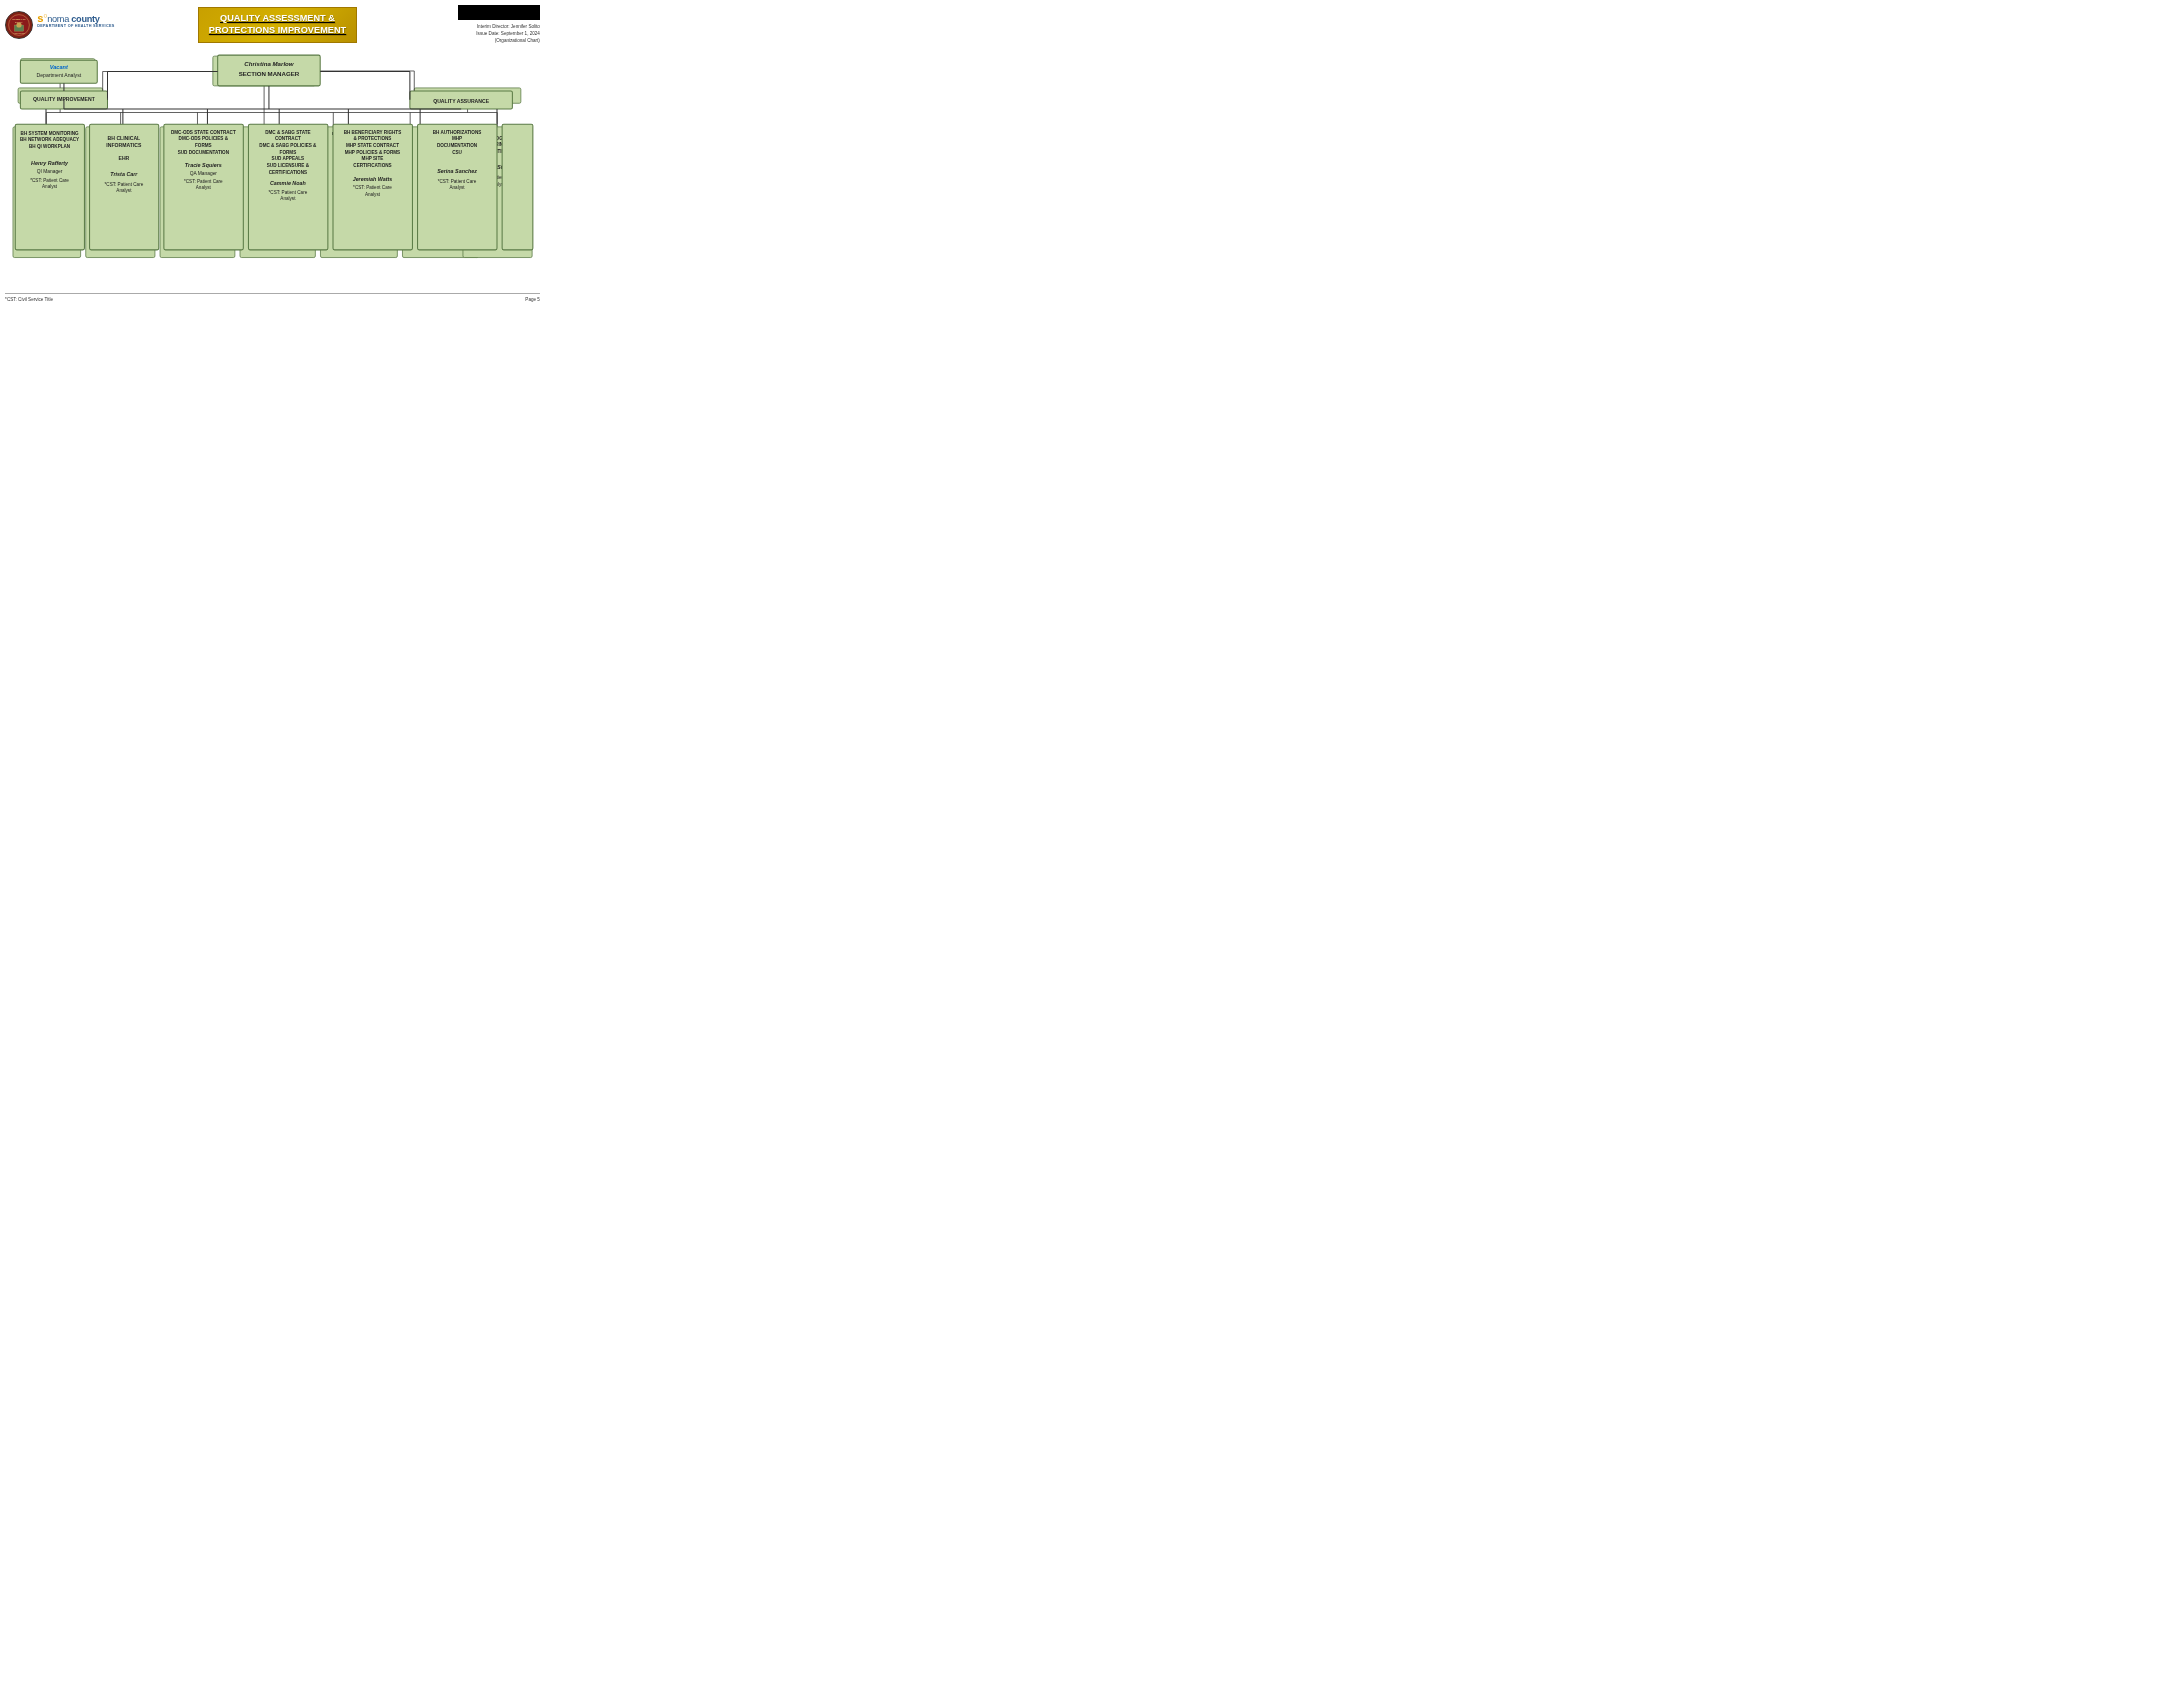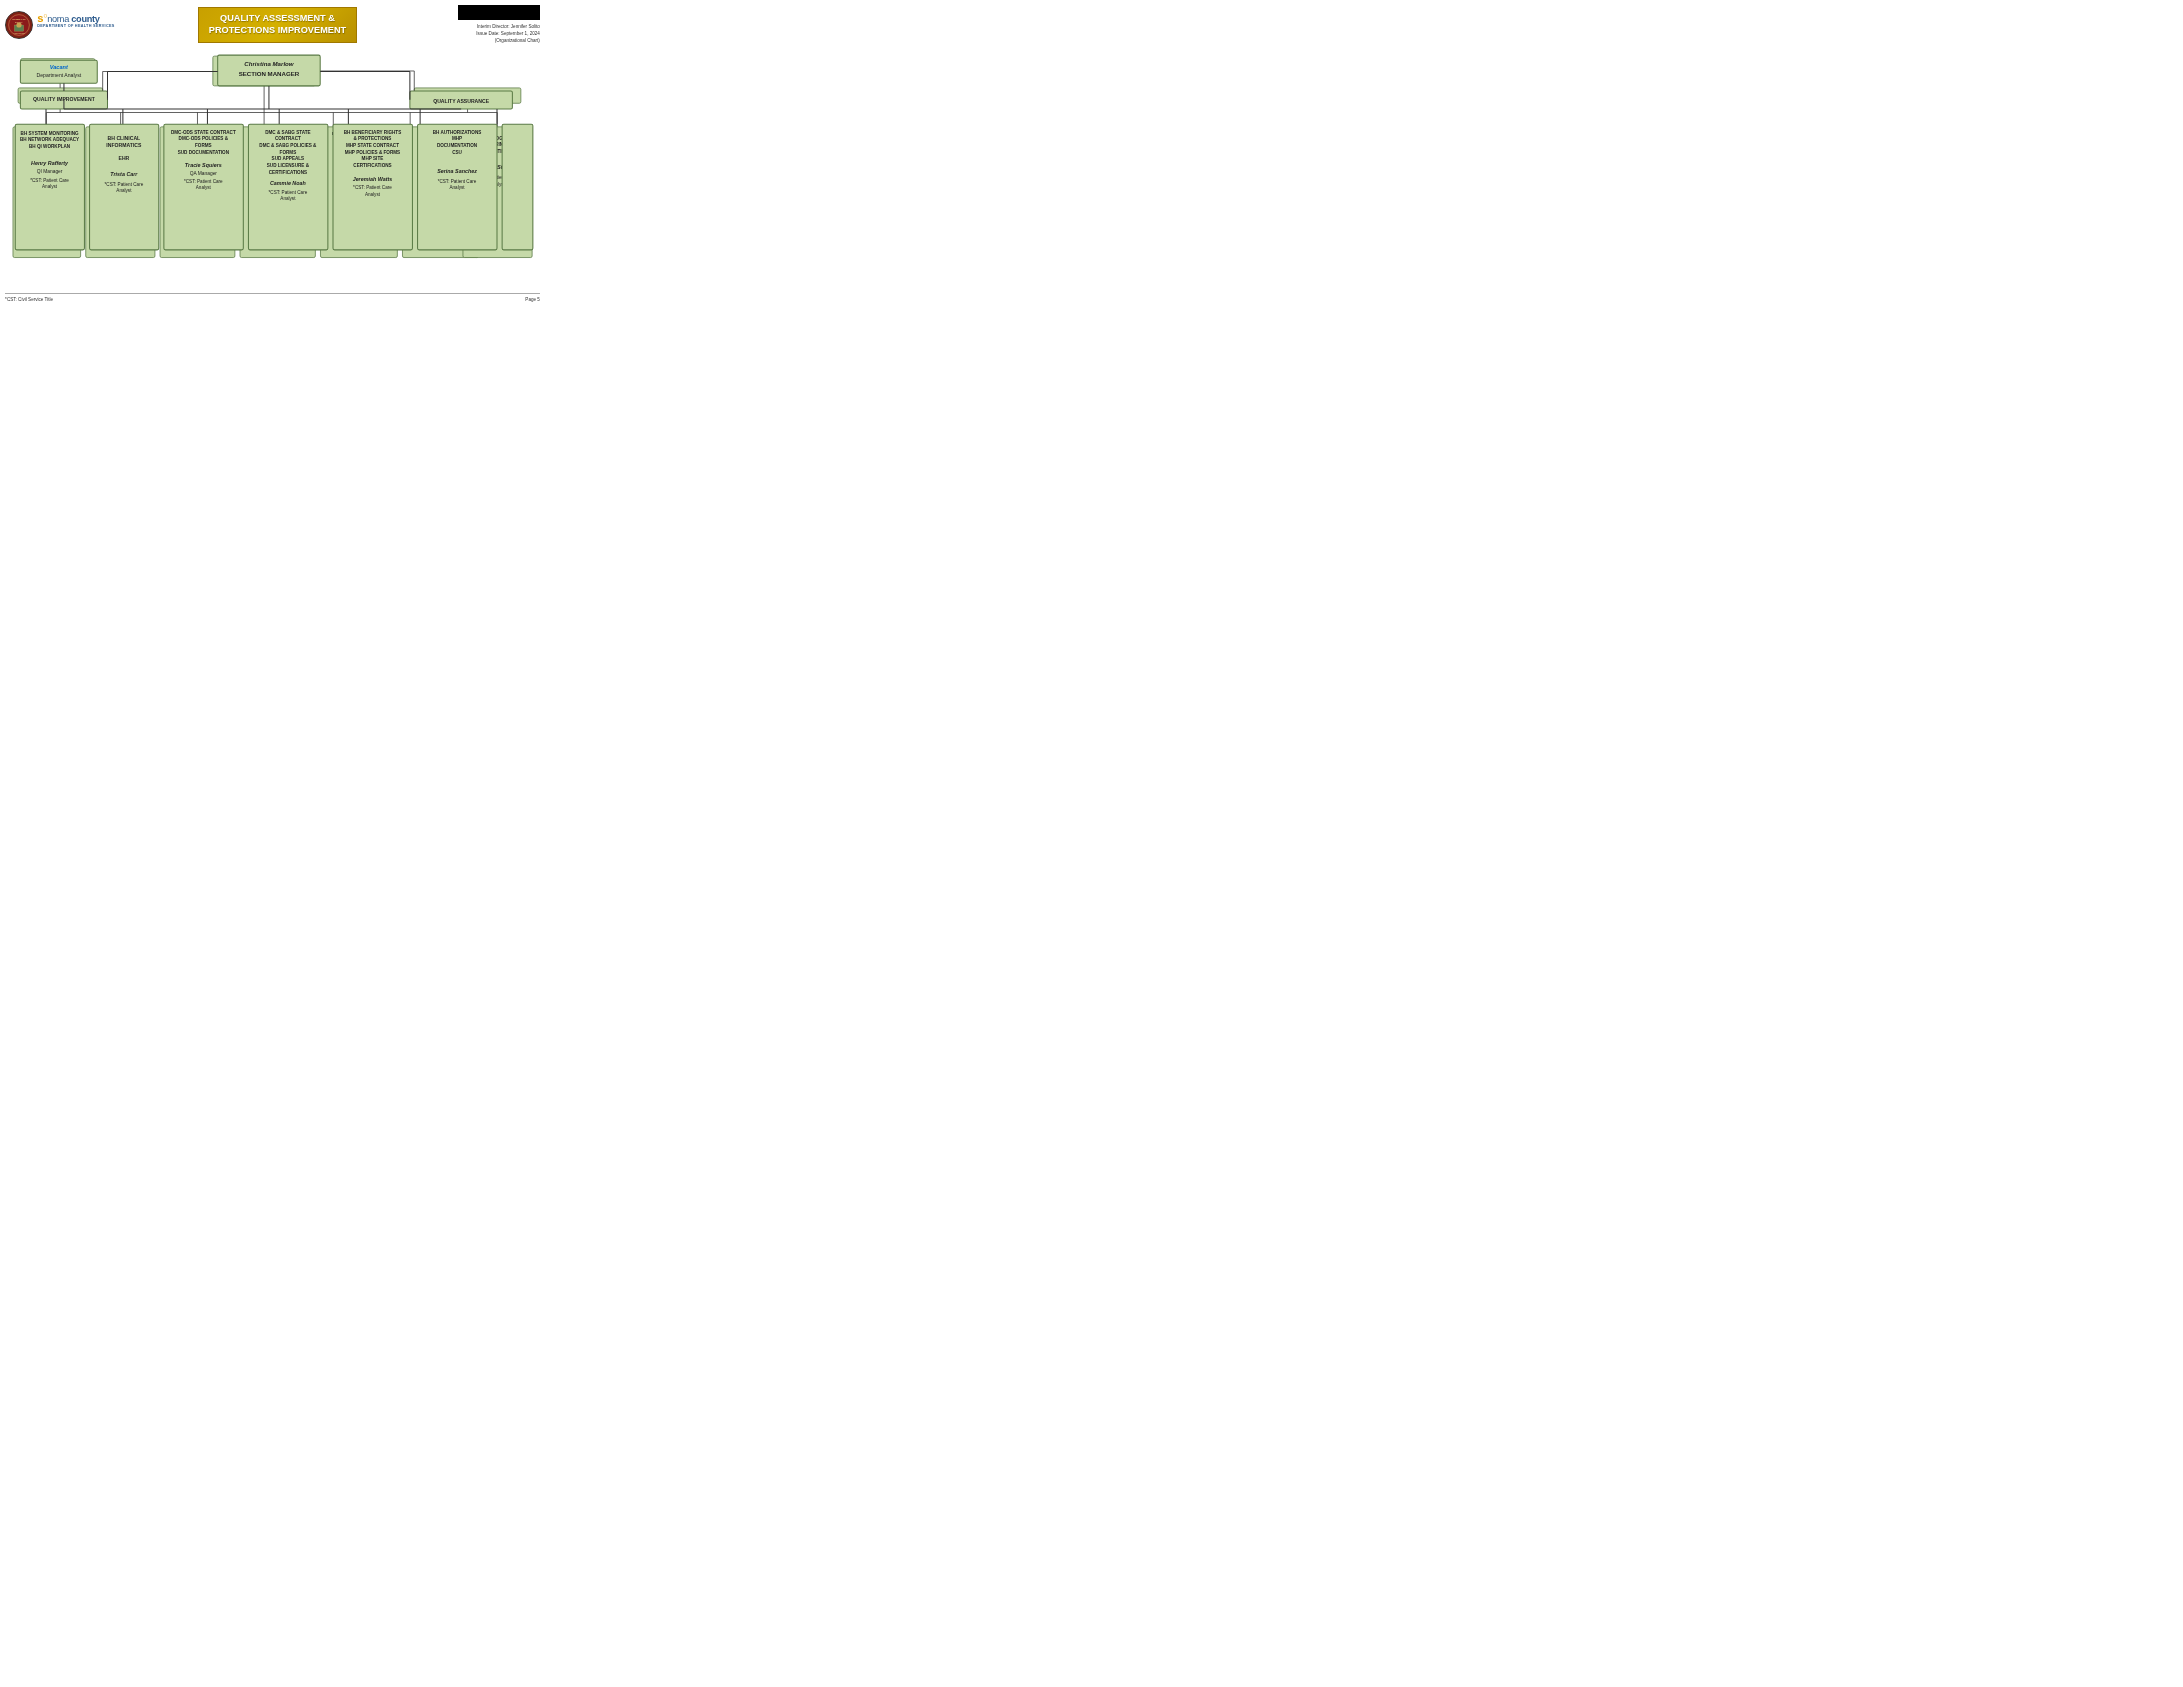--- a/index.html
+++ b/index.html
@@ -45,20 +45,21 @@
     .title-banner {
       flex: 1;
       text-align: center;
     }
     .title-box {
       background: linear-gradient(135deg, #c8a000, #d4b000, #b89000);
       border: 1px solid #a07800;
       padding: 5.1px 10.3px;
       display: inline-block;
       min-width: 154px;
+      text-decoration: underline;
     }
     .title-box h1 {
       font-size: 9.2px;
       font-weight: 900;
       color: #fff;
       text-shadow: 0.5px 0.5px 1px rgba(0,0,0,0.3);
       line-height: 1.3;
     }
     .top-right {
       width: 103px;

